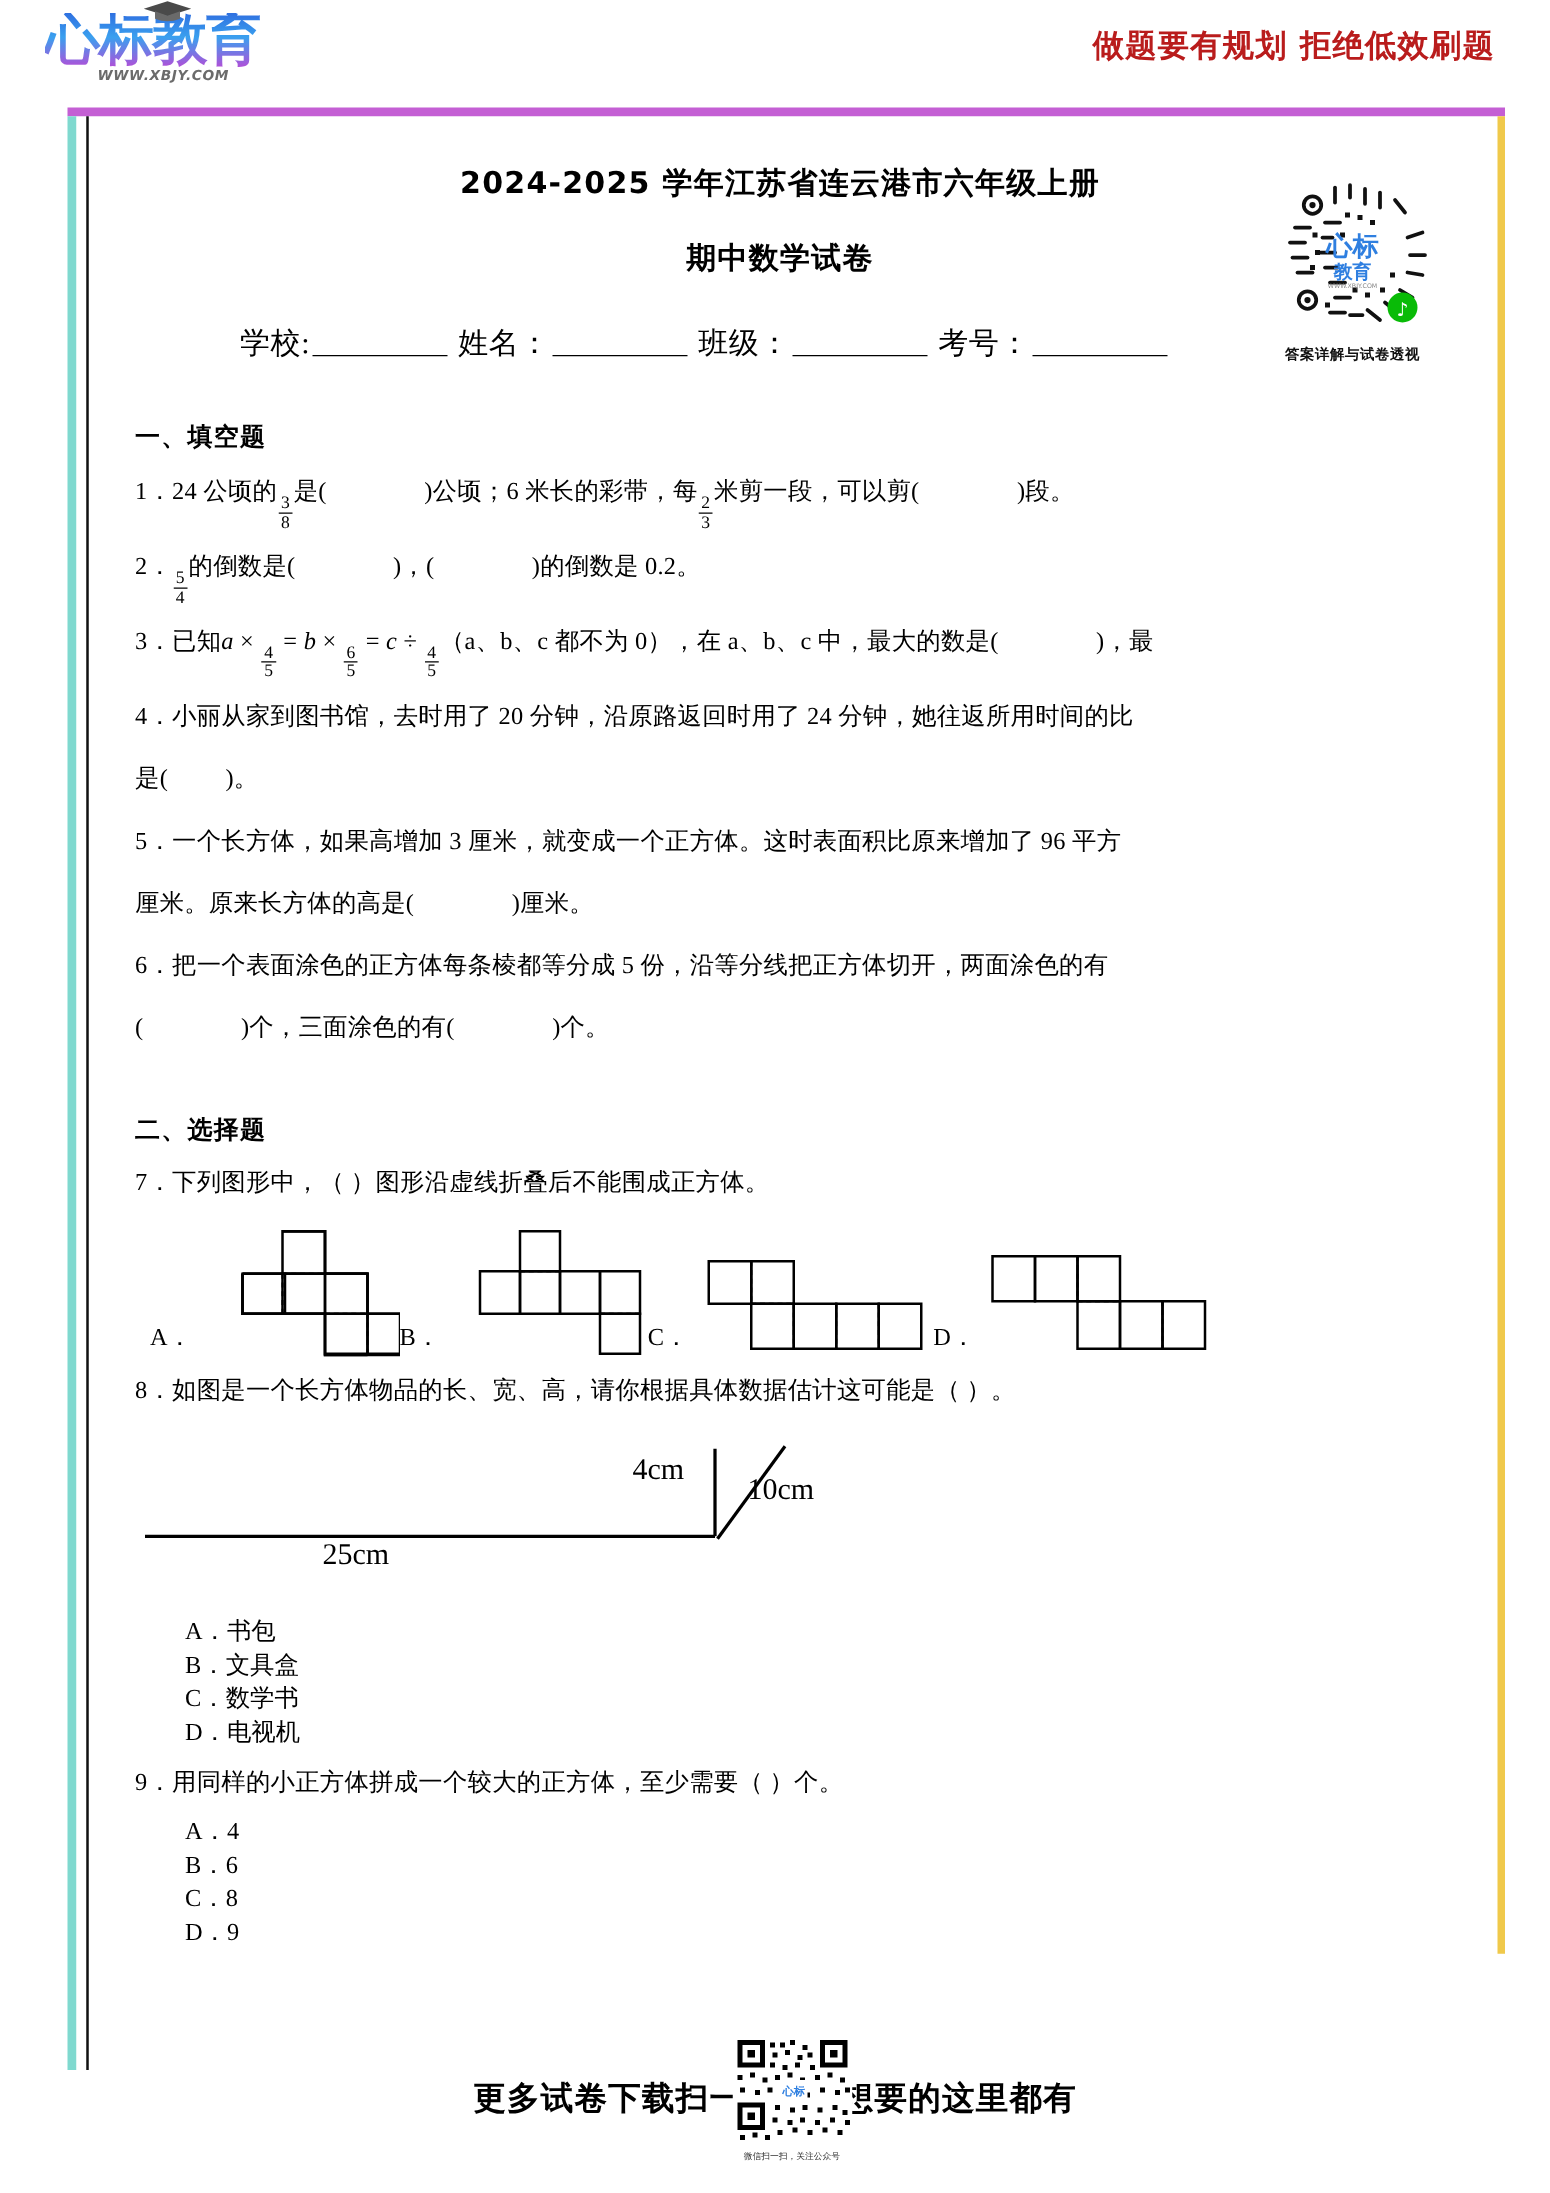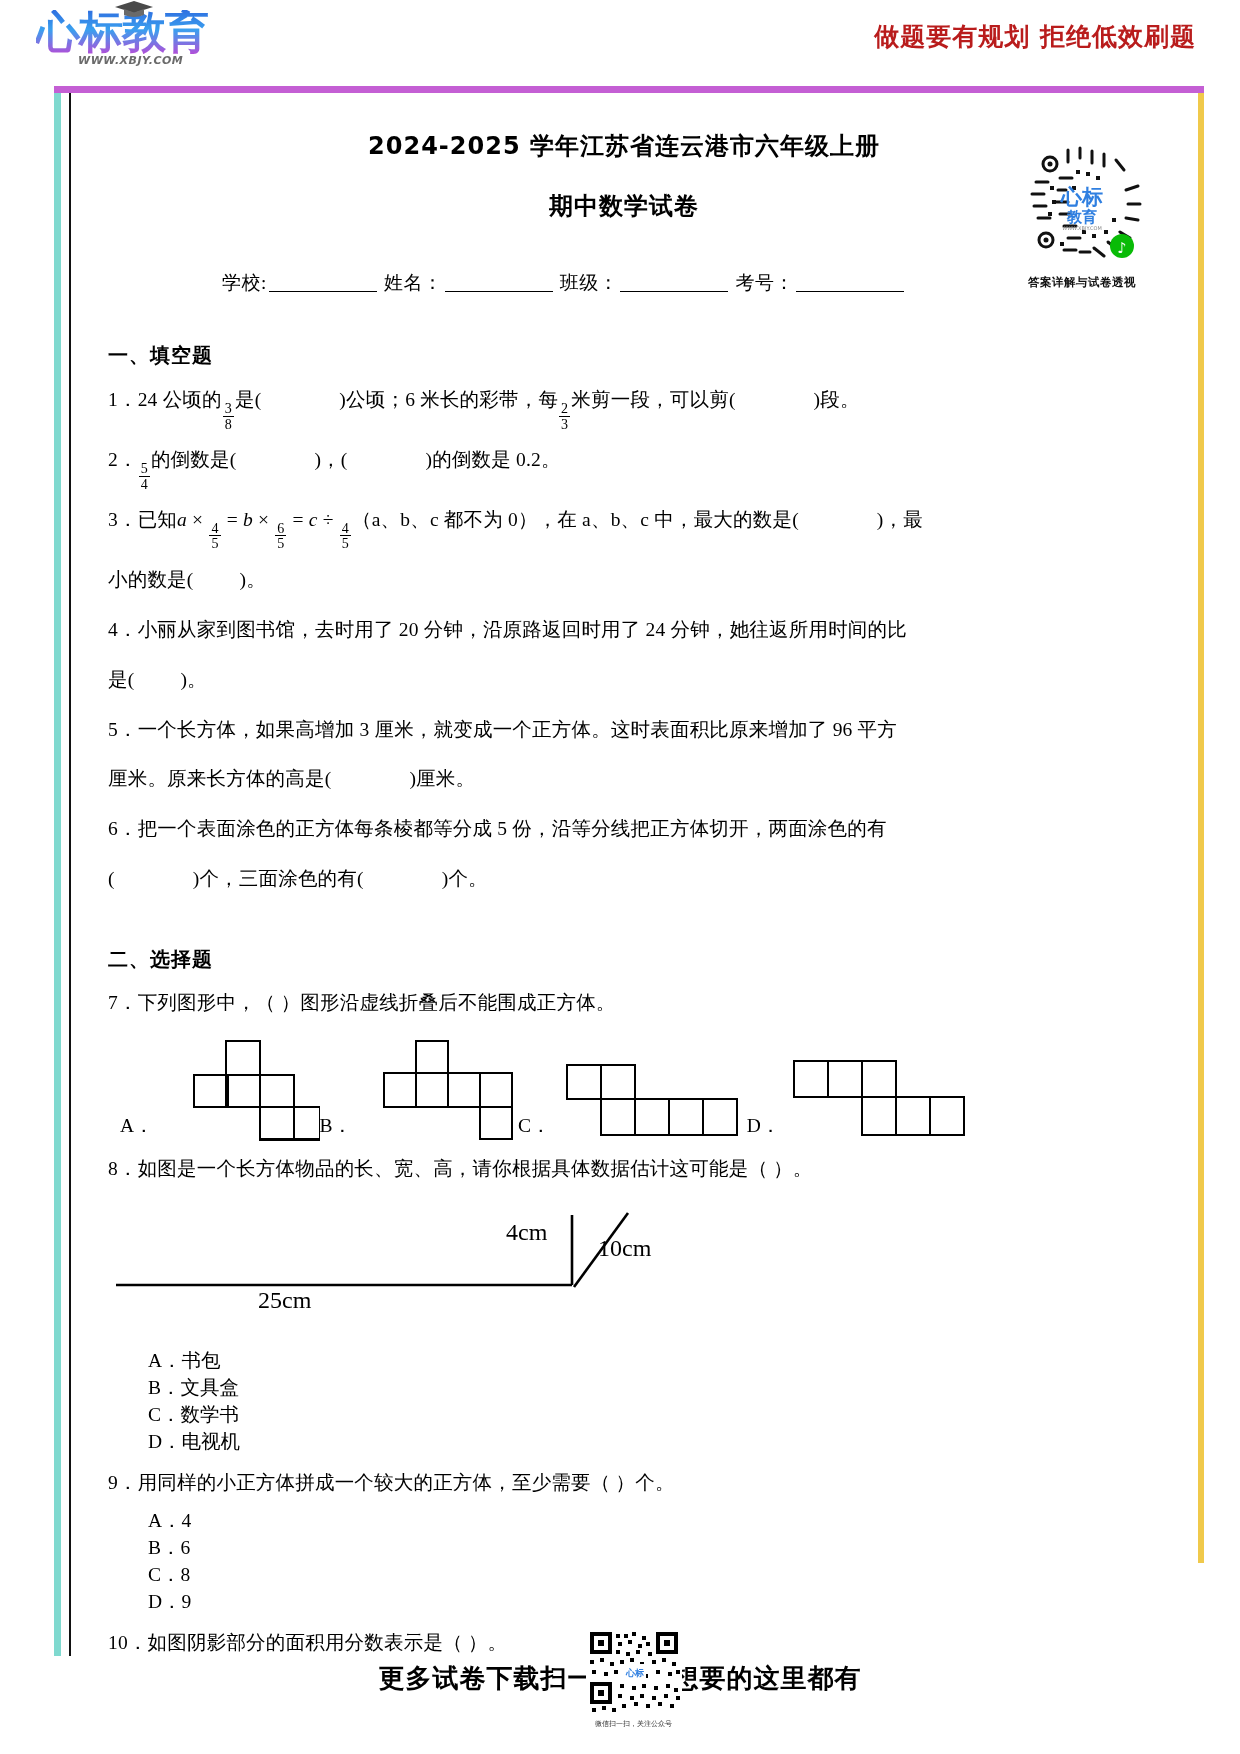--- a/index.html
+++ b/index.html
@@ -115,23 +115,23 @@
     font-family: "DejaVu Sans", sans-serif;
     font-weight: bold;
     font-size: 24px;
     letter-spacing: 1px;
     color: #000;
   }
   .exam-title-1 { margin-top: 34px; }
   .exam-title-2 { margin-top: 28px; }
 
   .id-line {
-    margin-top: 48px;
+    margin-top: 36px;
     text-align: center;
-    font-size: 19px;
+    font-size: 24px;
     letter-spacing: 0.5px;
     padding-right: 120px;
   }
   .id-line .blank-u {
     display: inline-block;
     border-bottom: 1.4px solid #000;
     width: 108px;
     height: 1px;
     vertical-align: -3px;
     margin: 0 2px;
@@ -376,23 +376,20 @@
         <span class="num">4</span>
         <span class="den">5</span>
       </span> <span>=</span> <span class="ital">b</span> <span>×</span> <span class="frac">
         <span class="num">6</span>
         <span class="den">5</span>
       </span> <span>=</span> <span class="ital">c</span> <span>÷</span> <span class="frac">
         <span class="num">4</span>
         <span class="den">5</span>
       </span><span>（a、b、c 都不为 0），在 a、b、c 中，最大的数是(</span><span class="pblank"></span><span>)，最</span>
   </div>
-  <div class="q">
-    <span>小的数是(</span><span class="pblank-sm"></span><span>)。</span>
-  </div>
 
   <div class="q">
     <span>4．</span><span>小丽从家到图书馆，去时用了 20 分钟，沿原路返回时用了 24 分钟，她往返所用时间的比</span>
   </div>
   <div class="q">
     <span>是(</span><span class="pblank-sm"></span><span>)。</span>
   </div>
 
   <div class="q">
     <span>5．</span><span>一个长方体，如果高增加 3 厘米，就变成一个正方体。这时表面积比原来增加了 96 平方</span>
@@ -532,23 +529,20 @@
   <div class="q tight">
     <span>9．</span><span>用同样的小正方体拼成一个较大的正方体，至少需要（  ）个。</span>
   </div>
   <div class="choices wide">
     <span class="ch">A．4</span>
     <span class="ch">B．6</span>
     <span class="ch">C．8</span>
     <span class="ch">D．9</span>
   </div>
 
-  <div class="q tight">
-    <span>10．</span><span>如图阴影部分的面积用分数表示是（  ）。</span>
-  </div>
 
 </div>
 
 <div class="footer">
   <div class="footer-inner">
     <span class="footer-text">更多试卷下载扫一扫</span>
     <span class="footer-qr">
       <svg width="96" height="84" viewBox="0 0 96 84">
         <rect x="0" y="0" width="96" height="84" fill="#fff"></rect>
         <g fill="#000">

